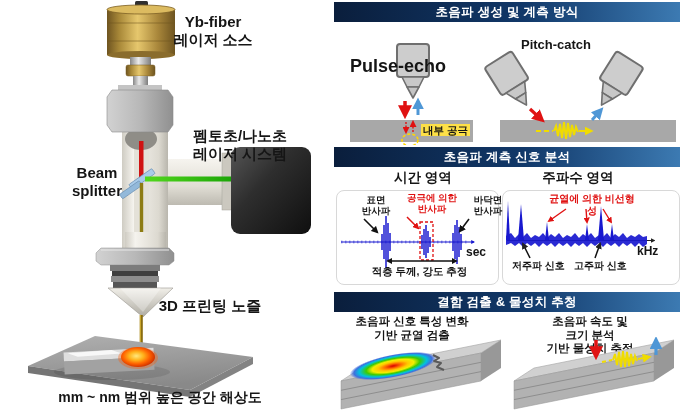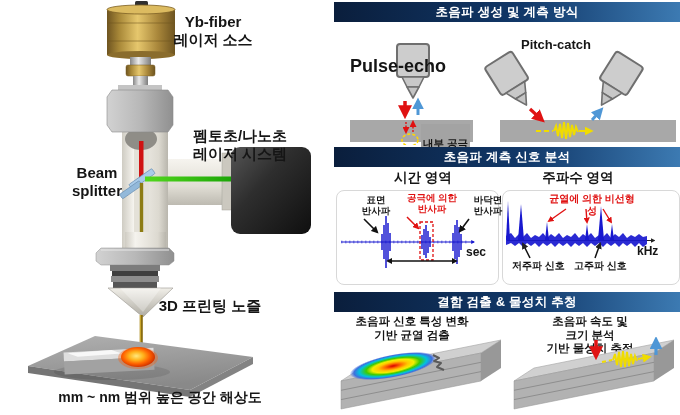--- a/index.html
+++ b/index.html
@@ -208,21 +208,21 @@
 
     <g stroke="#f0dc00" stroke-width="2" fill="none">
       <line x1="203" y1="109" x2="220" y2="109" stroke-dasharray="5,3"></line>
       <path d="M221,109 L223,104 225,114 227,102 229,116 231,100 233,117 235,101 237,115 239,103 241,113 243,105 245,110"></path>
       <line x1="246" y1="109" x2="258" y2="109" marker-end="url(#p1y)"></line>
     </g>
   </svg>
 
   <div class="lbl c" style="left:398px;top:28px;font-size:18px;margin-top:28px;">Pulse-echo</div>
   <div class="lbl c" style="left:556px;top:37px;font-size:13px;">Pitch-catch</div>
-  <div class="lbl" style="left:421px;top:124px;font-size:10.5px;font-weight:600;background:#a3a3a3;padding:13px 2px;">내부 공극</div>
+  <div class="lbl" style="left:421px;top:124px;font-size:10.5px;font-weight:600;background:#fde047;padding:0 2px;">내부 공극</div>
 
   <div class="hdr" style="top:147px;">초음파 계측 신호 분석</div>
 
   <div class="lbl c" style="left:407px;top:170px;font-size:13.5px;margin-left:16px;">시간 영역</div>
   <div class="lbl c" style="left:578px;top:170px;font-size:13.5px;">주파수 영역</div>
 
   <div class="box" style="left:336px;top:190px;width:161px;height:93px;"></div>
   <div class="box" style="left:502px;top:190px;width:176px;height:93px;"></div>
 
   <svg class="abs" style="left:336px;top:190px" width="161" height="94" viewBox="0 0 161 94">
@@ -252,20 +252,21 @@
     <line x1="52" y1="71" x2="120" y2="71" stroke="#111" stroke-width="1.4" marker-start="url(#tmK)" marker-end="url(#tmK)"></line>
   </svg>
 
   <div class="lbl sm" style="left:338px;top:194px;width:36px;">표면
 반사파</div>
   <div class="lbl sm red" style="left:381px;top:192px;width:62px;">공극에 의한
 반사파</div>
   <div class="lbl sm" style="left:447px;top:194px;width:42px;">바닥면
 반사파</div>
   <div class="lbl" style="left:466px;top:245px;font-size:12px;">sec</div>
+  <div class="lbl" style="left:357px;top:265px;width:125px;font-size:10.5px;font-weight:600;">적층 두께, 강도 추정</div>
 
   <svg class="abs" style="left:502px;top:190px" width="177" height="94" viewBox="0 0 177 94">
     <defs>
       <marker id="fqK" viewBox="0 0 10 10" refX="7" refY="5" markerWidth="4.5" markerHeight="4.5" orient="auto-start-reverse">
         <path d="M0,0 L10,5 L0,10 z" fill="#222"></path>
         </marker>
       <marker id="fqR" viewBox="0 0 10 10" refX="7" refY="5" markerWidth="4.5" markerHeight="4.5" orient="auto-start-reverse">
         <path d="M0,0 L10,5 L0,10 z" fill="#e01212"></path>
         </marker>
     </defs>

